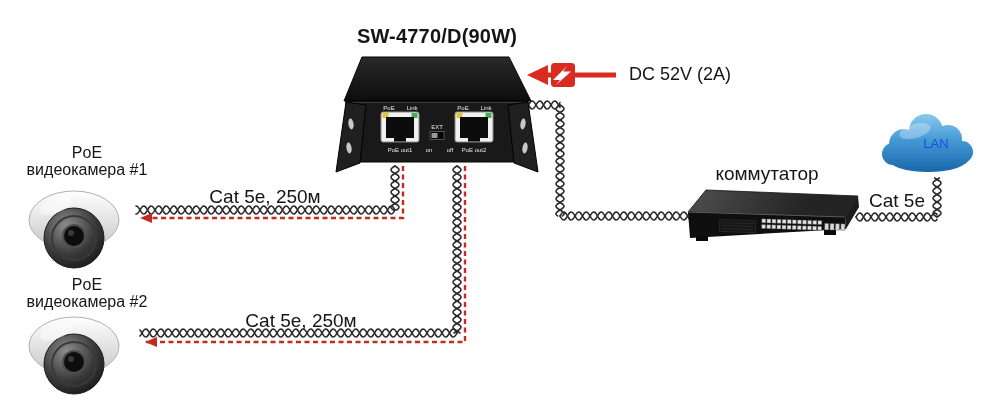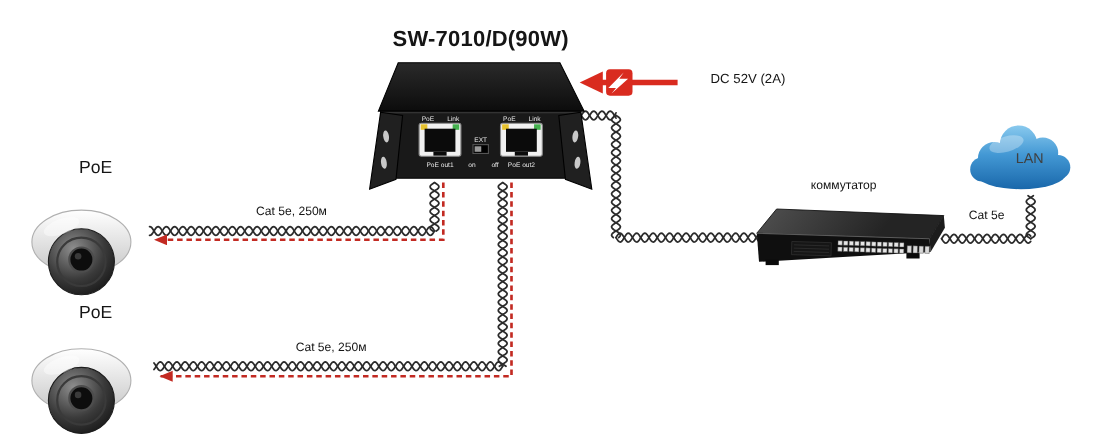--- a/index.html
+++ b/index.html
@@ -2,24 +2,24 @@
 <html><head>
 <meta charset="utf-8">
 <style>
   html,body{margin:0;padding:0;background:#fff;}
   #stage{position:relative;width:1000px;height:400px;overflow:hidden;
          font-family:"Liberation Sans",sans-serif;color:#111;background:#fff;}
   #diagram{position:absolute;left:0;top:0;}
   .lbl{position:absolute;transform:translateX(-50%);white-space:nowrap;
        text-align:center;color:#151515;}
   .title{font-size:20px;font-weight:bold;letter-spacing:.2px;}
-  .big{font-size:12px;}
-  .cab{font-size:11px;}
+  .big{font-size:18px;}
+  .cab{font-size:19px;}
   .cam{font-size:16px;line-height:17px;}
-  .lan{font-size:13px;font-weight:normal;color:#404040;}
+  .lan{font-size:13px;font-weight:normal;color:#1d4ed8;}
 </style>
 </head>
 <body>
 
 <div id="stage">
 
 <svg id="diagram" width="1000" height="400" viewBox="0 0 1000 400">
   <defs>
     <marker id="arrRed" markerWidth="13" markerHeight="11" refX="11" refY="5" orient="auto" markerUnits="userSpaceOnUse">
       <path d="M12,5 L0,0 L0,10 Z" fill="#c22a22"></path>
@@ -194,28 +194,30 @@
   <g transform="translate(28,312)">
     <ellipse cx="46" cy="34" rx="45" ry="29" fill="url(#camWhite)" stroke="#b0b0b0"></ellipse>
     <circle cx="46" cy="52" r="30" fill="url(#camDark)" stroke="#1d1d1d"></circle>
     <circle cx="46" cy="52" r="22" fill="none" stroke="#3a3a3a" stroke-width="2"></circle>
     <circle cx="46" cy="50" r="11" fill="#0d0d0d" stroke="#4d4d4d" stroke-width="2"></circle>
     <circle cx="43" cy="47" r="3" fill="#3a3a3a"></circle>
     <ellipse cx="28" cy="20" rx="17" ry="7" fill="#fff" opacity="0.45" transform="rotate(-20 28 20)"></ellipse>
   </g>
 </svg>
 
-<div class="lbl title" style="left:437px;top:25px;">SW-7010/D(90W)</div>
+<div class="lbl title" style="left:437px;top:25px;">SW-4770/D(90W)</div>
 <div class="lbl big" style="left:680px;top:64px;">DC 52V (2A)</div>
 
 <div class="lbl cam" style="left:87px;top:144px;">
   <div>PoE</div>
+  <div>видеокамера #1</div>
 </div>
 <div class="lbl cam" style="left:87px;top:276px;">
   <div>PoE</div>
+  <div>видеокамера #2</div>
 </div>
 
 <div class="lbl cab" style="left:265px;top:186px;">Cat 5e, 250м</div>
 <div class="lbl cab" style="left:301px;top:310px;">Cat 5e, 250м</div>
 <div class="lbl cab" style="left:897px;top:190px;text-align:right;">Cat 5e</div>
 
 <div class="lbl cab" style="left:767px;top:163px;">коммутатор</div>
 <div class="lbl lan" style="left:936px;top:136px;">LAN</div>
 
 </div>

